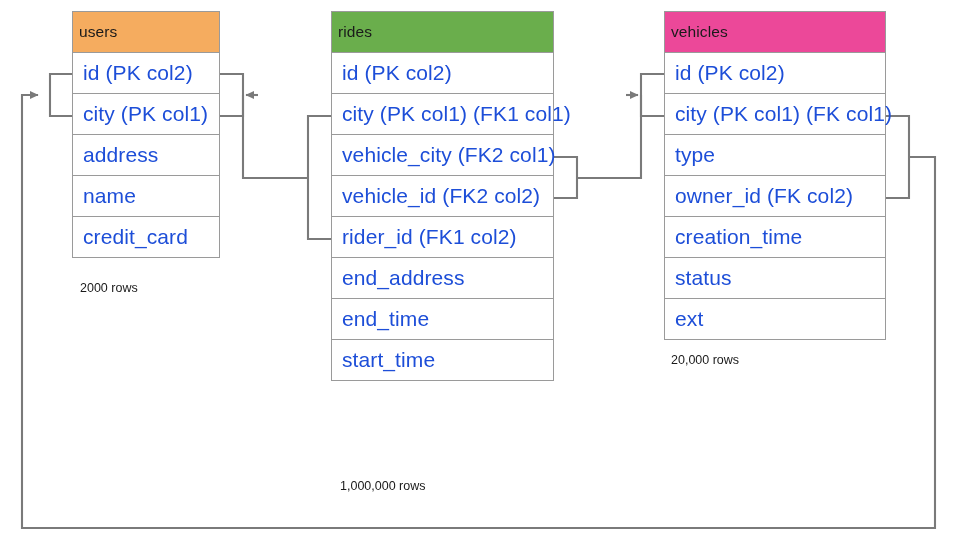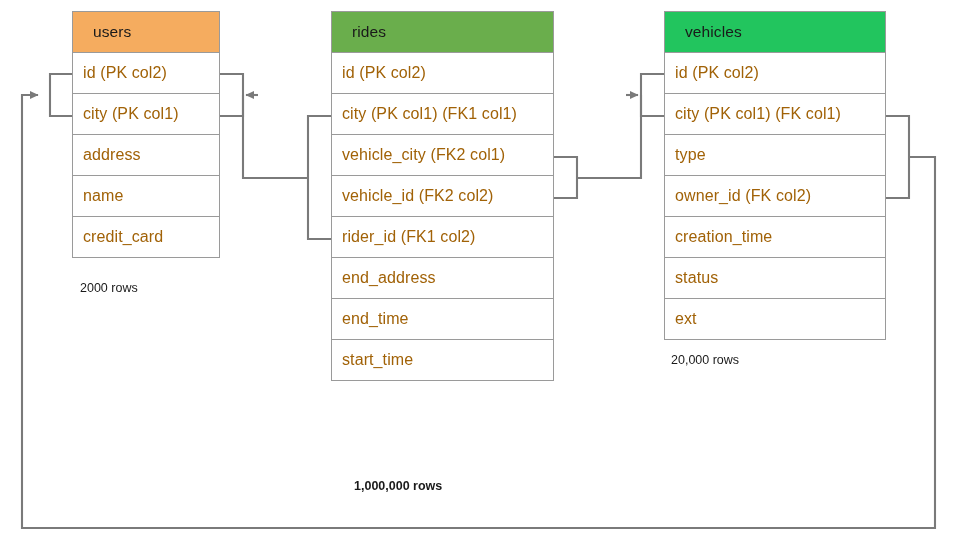--- a/index.html
+++ b/index.html
@@ -30,51 +30,51 @@
     position: absolute;
     box-sizing: border-box;
     background: #ffffff;
   }
   .entity-header {
     box-sizing: border-box;
     height: 42px;
     border: 1px solid #9a9a9a;
     display: flex;
     align-items: center;
-    padding: 0 20px;
+    padding: 0 6px;
     font-size: 15.5px;
     color: #1a1a1a;
     letter-spacing: 0.1px;
   }
   .entity-field {
     box-sizing: border-box;
     height: 41px;
     border: 1px solid #9a9a9a;
     border-top: none;
     display: flex;
     align-items: center;
     padding: 0 10px;
-    font-size: 16px;
-    color: #a16207;
+    font-size: 21px;
+    color: #1d4ed8;
     background: #ffffff;
     letter-spacing: 0.1px;
     white-space: nowrap;
   }
   .rowcount {
     position: absolute;
     font-size: 12.5px;
     color: #1a1a1a;
     white-space: nowrap;
   }
   
   #entity-users   { left: 72px;  top: 11px;  width: 148px; }
   #entity-rides   { left: 331px; top: 11px;  width: 223px; }
   #entity-vehicles{ left: 664px; top: 11px;  width: 222px; }
   #rowcount-users    { left: 80px;  top: 269px; margin-top: 12px; }
-  #rowcount-rides    { left: 354px; top: 479px; font-weight: bold; }
+  #rowcount-rides    { left: 340px; top: 479px; }
   #rowcount-vehicles { left: 671px; top: 353px; }
 </style>
 </head>
 <body>
 
 <div id="canvas">
 
   <svg id="connectors" viewBox="0 0 960 540" width="960" height="540">
     <defs>
       <marker id="arrow" markerWidth="9" markerHeight="9" refX="8" refY="4.5" orient="auto" markerUnits="userSpaceOnUse">
@@ -151,21 +151,21 @@
     <div class="entity-field">
       <span>end_time</span>
     </div>
     <div class="entity-field">
       <span>start_time</span>
     </div>
   </div>
   <div class="rowcount" id="rowcount-rides">1,000,000 rows</div>
 
   <div class="entity" id="entity-vehicles">
-    <div class="entity-header" style="background:#22c55e">
+    <div class="entity-header" style="background:#ec4899">
       <span>vehicles</span>
     </div>
     <div class="entity-field">
       <span>id (PK col2)</span>
     </div>
     <div class="entity-field">
       <span>city (PK col1) (FK col1)</span>
     </div>
     <div class="entity-field">
       <span>type</span>

